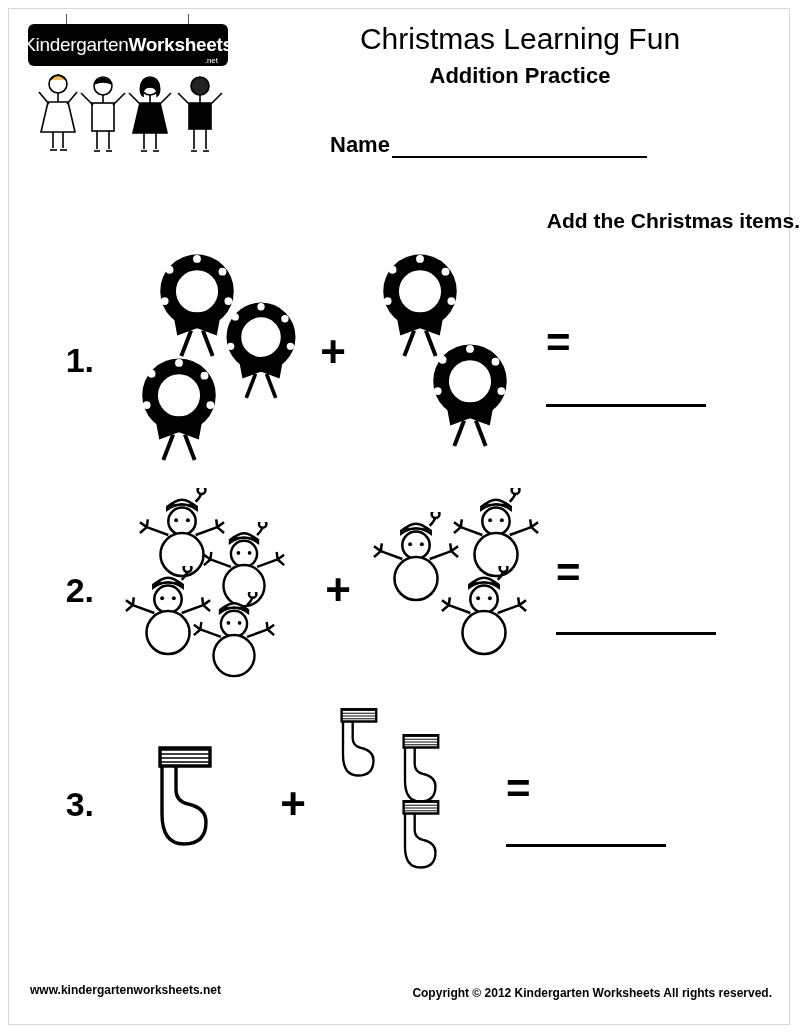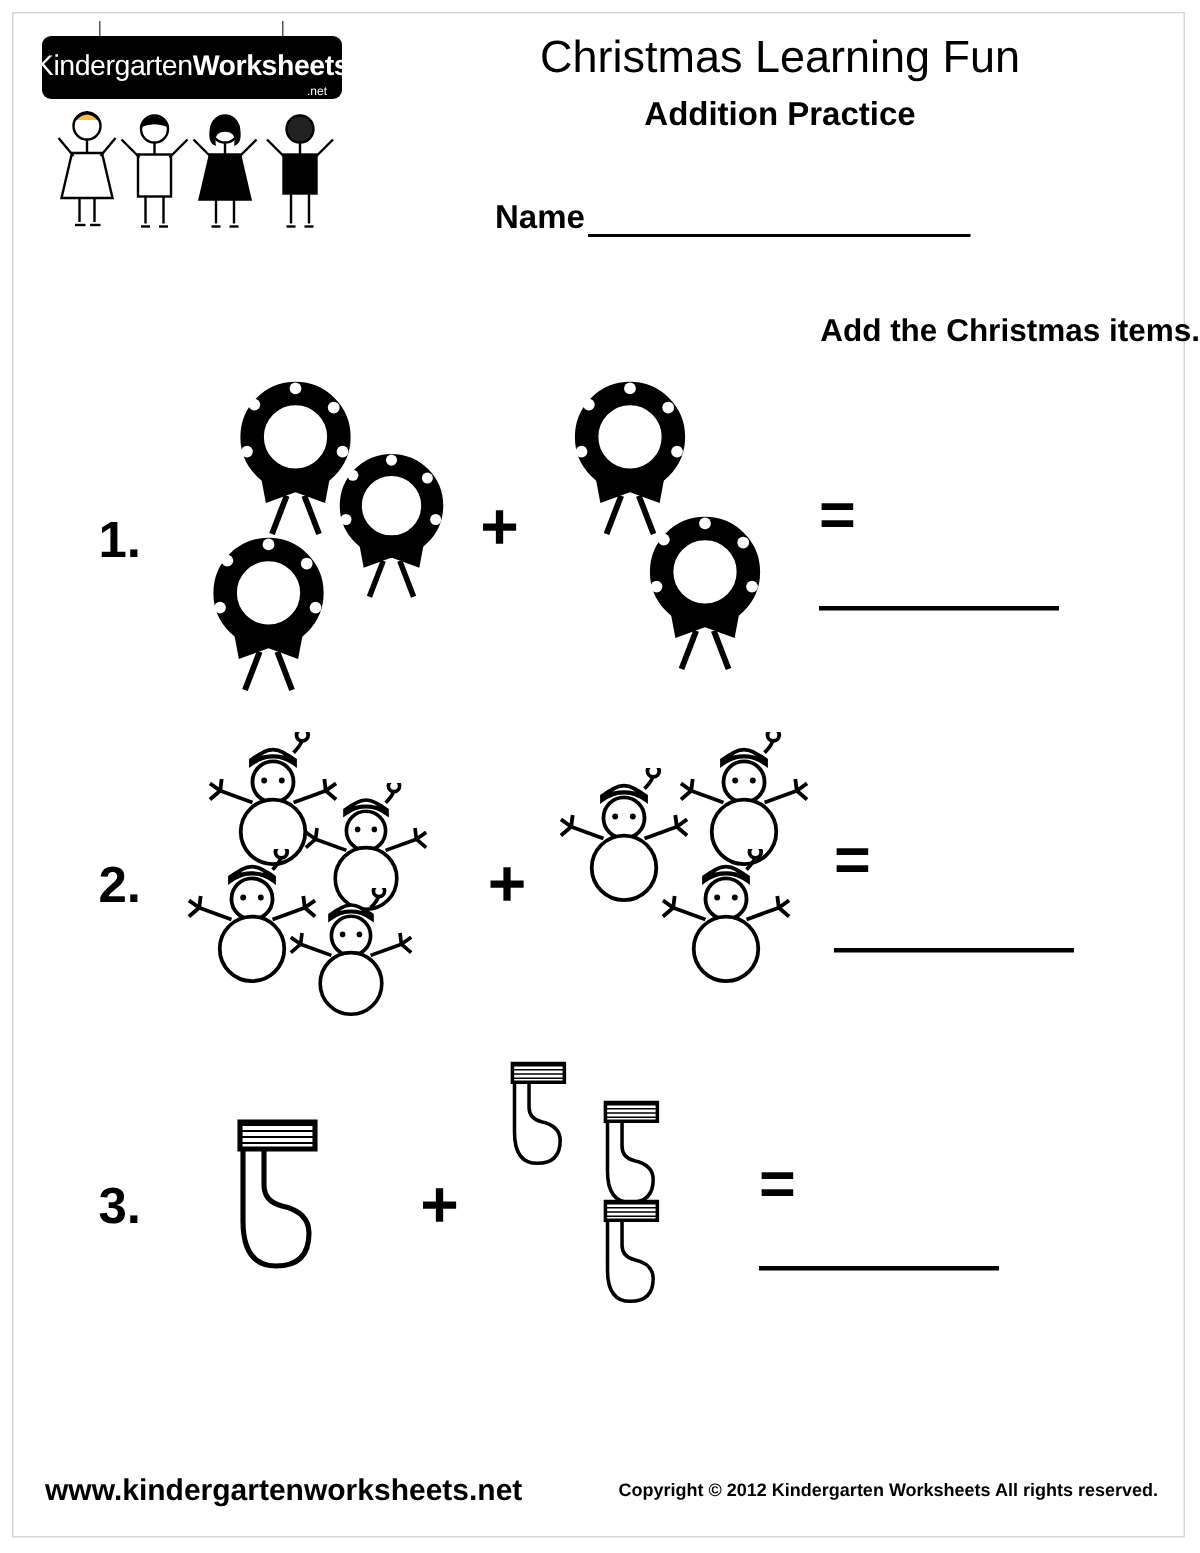--- a/index.html
+++ b/index.html
@@ -218,21 +218,21 @@
     position: absolute;
     left: 0;
     bottom: 28px;
     width: 800px;
     height: 24px;
   }
   .footer-left {
     position: absolute;
     left: 30px;
     top: 0;
-    font-size: 20px;
+    font-size: 12px;
     font-weight: bold;
   }
   .footer-right {
     position: absolute;
     right: 28px;
     top: 3px;
     font-size: 12px;
     font-weight: bold;
     margin-left: 24px;
   }

